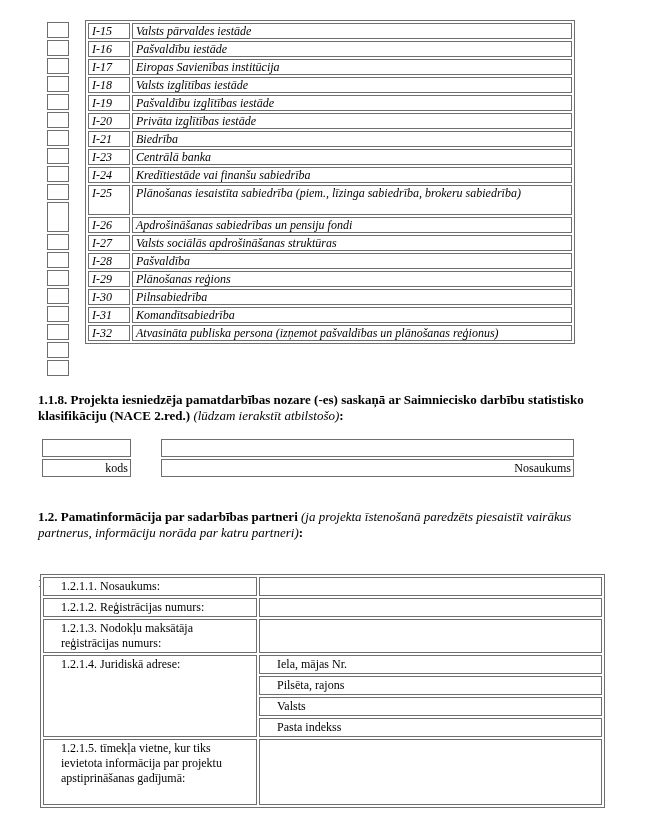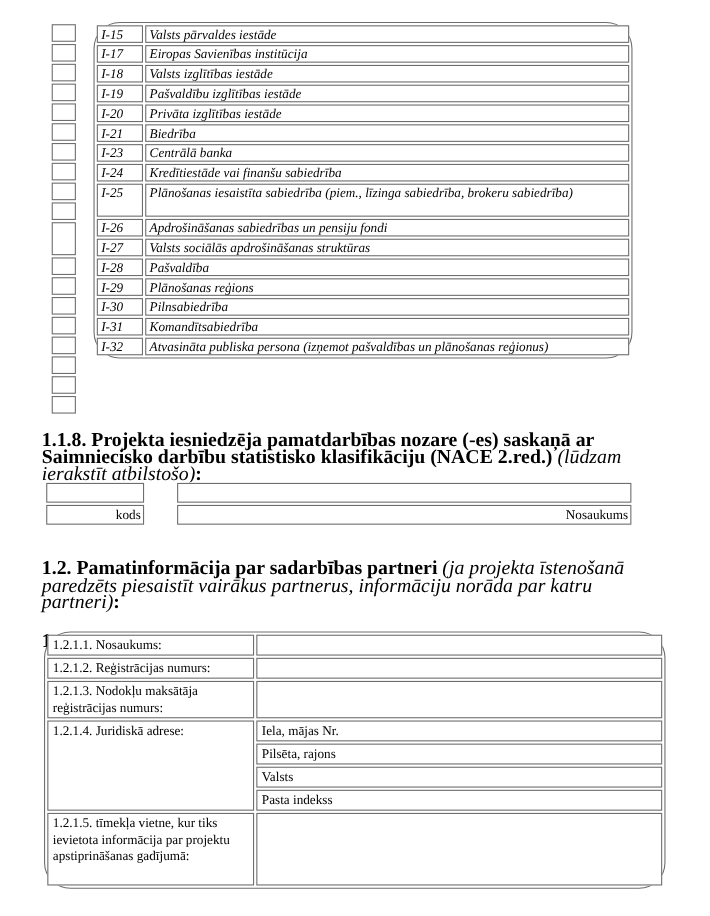--- a/index.html
+++ b/index.html
@@ -1,52 +1,52 @@
 <!DOCTYPE html>
 <html><head>
 <meta charset="utf-8">
 <style>
   html,body{margin:0;padding:0;background:#ffffff;}
   .page{
     position:relative;width:645px;height:833px;background:#ffffff;
     font-family:"Liberation Serif","DejaVu Serif",serif;color:#000;overflow:hidden;
   }
-  table{border-collapse:separate;border-spacing:2px;background:#fff;border-radius:24px;}
+  table{border-collapse:separate;border-spacing:2px;background:#fff;}
   td{border:1px solid #6e6e6e;background:#fff;}
 
   
   .chk-table{position:absolute;left:45px;top:20px;}
   .chk-table td{width:20px;height:14px;padding:0;}
   .chk-table tr.tall td{height:28px;}
 
   
   .org-table{position:absolute;left:85px;top:20px;width:490px;border:1px solid #6e6e6e;}
   .org-table td{
     font-size:12px;line-height:14px;font-style:italic;
     padding:0 3px;height:14px;vertical-align:top;
   }
   .org-table td.code{width:34px;}
   .org-table tr.tall td{height:28px;}
 
   
-  .heading{position:absolute;margin:0;font-size:18px;line-height:15.5px;}
+  .heading{position:absolute;margin:0;font-size:13px;line-height:15.5px;}
   .h118{left:38px;top:392px;width:565px;}
   .h12{left:38px;top:509px;width:545px;}
   .h121{left:38px;top:555px;font-weight:bold;margin-top:20px;}
   .heading b{font-weight:bold;}
   .heading i{font-style:italic;font-weight:normal;}
 
   
   .nace-table td{font-size:12px;line-height:14px;height:14px;text-align:right;padding:1px 2px;}
   .nace-kods{position:absolute;left:40px;top:437px;width:93px;}
   .nace-nosaukums{position:absolute;left:159px;top:437px;width:417px;}
 
   
   .partner-table{position:absolute;left:40px;top:574px;width:565px;border:1px solid #6e6e6e;}
-  .partner-table td{font-size:12px;line-height:15px;padding:1px 4px;vertical-align:top;}
+  .partner-table td{font-size:12px;line-height:15px;padding:1px 17px;vertical-align:top;}
   .partner-table td.plabel{width:178px;font-style:normal;}
   .partner-table td.pvalue{margin-left:43px;}
   .partner-table tbody tr:last-child td{height:62px;}
 </style>
 </head>
 <body>
 
 <div class="page">
 
   <table class="chk-table">
@@ -111,20 +111,24 @@
       </tbody>
   </table>
 
   <table class="org-table">
     <tbody id="org-body">
         <tr>
           <td class="code">I-15</td>
           <td>Valsts pārvaldes iestāde</td>
         </tr>
         <tr>
+          <td class="code">I-16</td>
+          <td>Pašvaldību iestāde</td>
+        </tr>
+        <tr>
           <td class="code">I-17</td>
           <td>Eiropas Savienības institūcija</td>
         </tr>
         <tr>
           <td class="code">I-18</td>
           <td>Valsts izglītības iestāde</td>
         </tr>
         <tr>
           <td class="code">I-19</td>
           <td>Pašvaldību izglītības iestāde</td>

